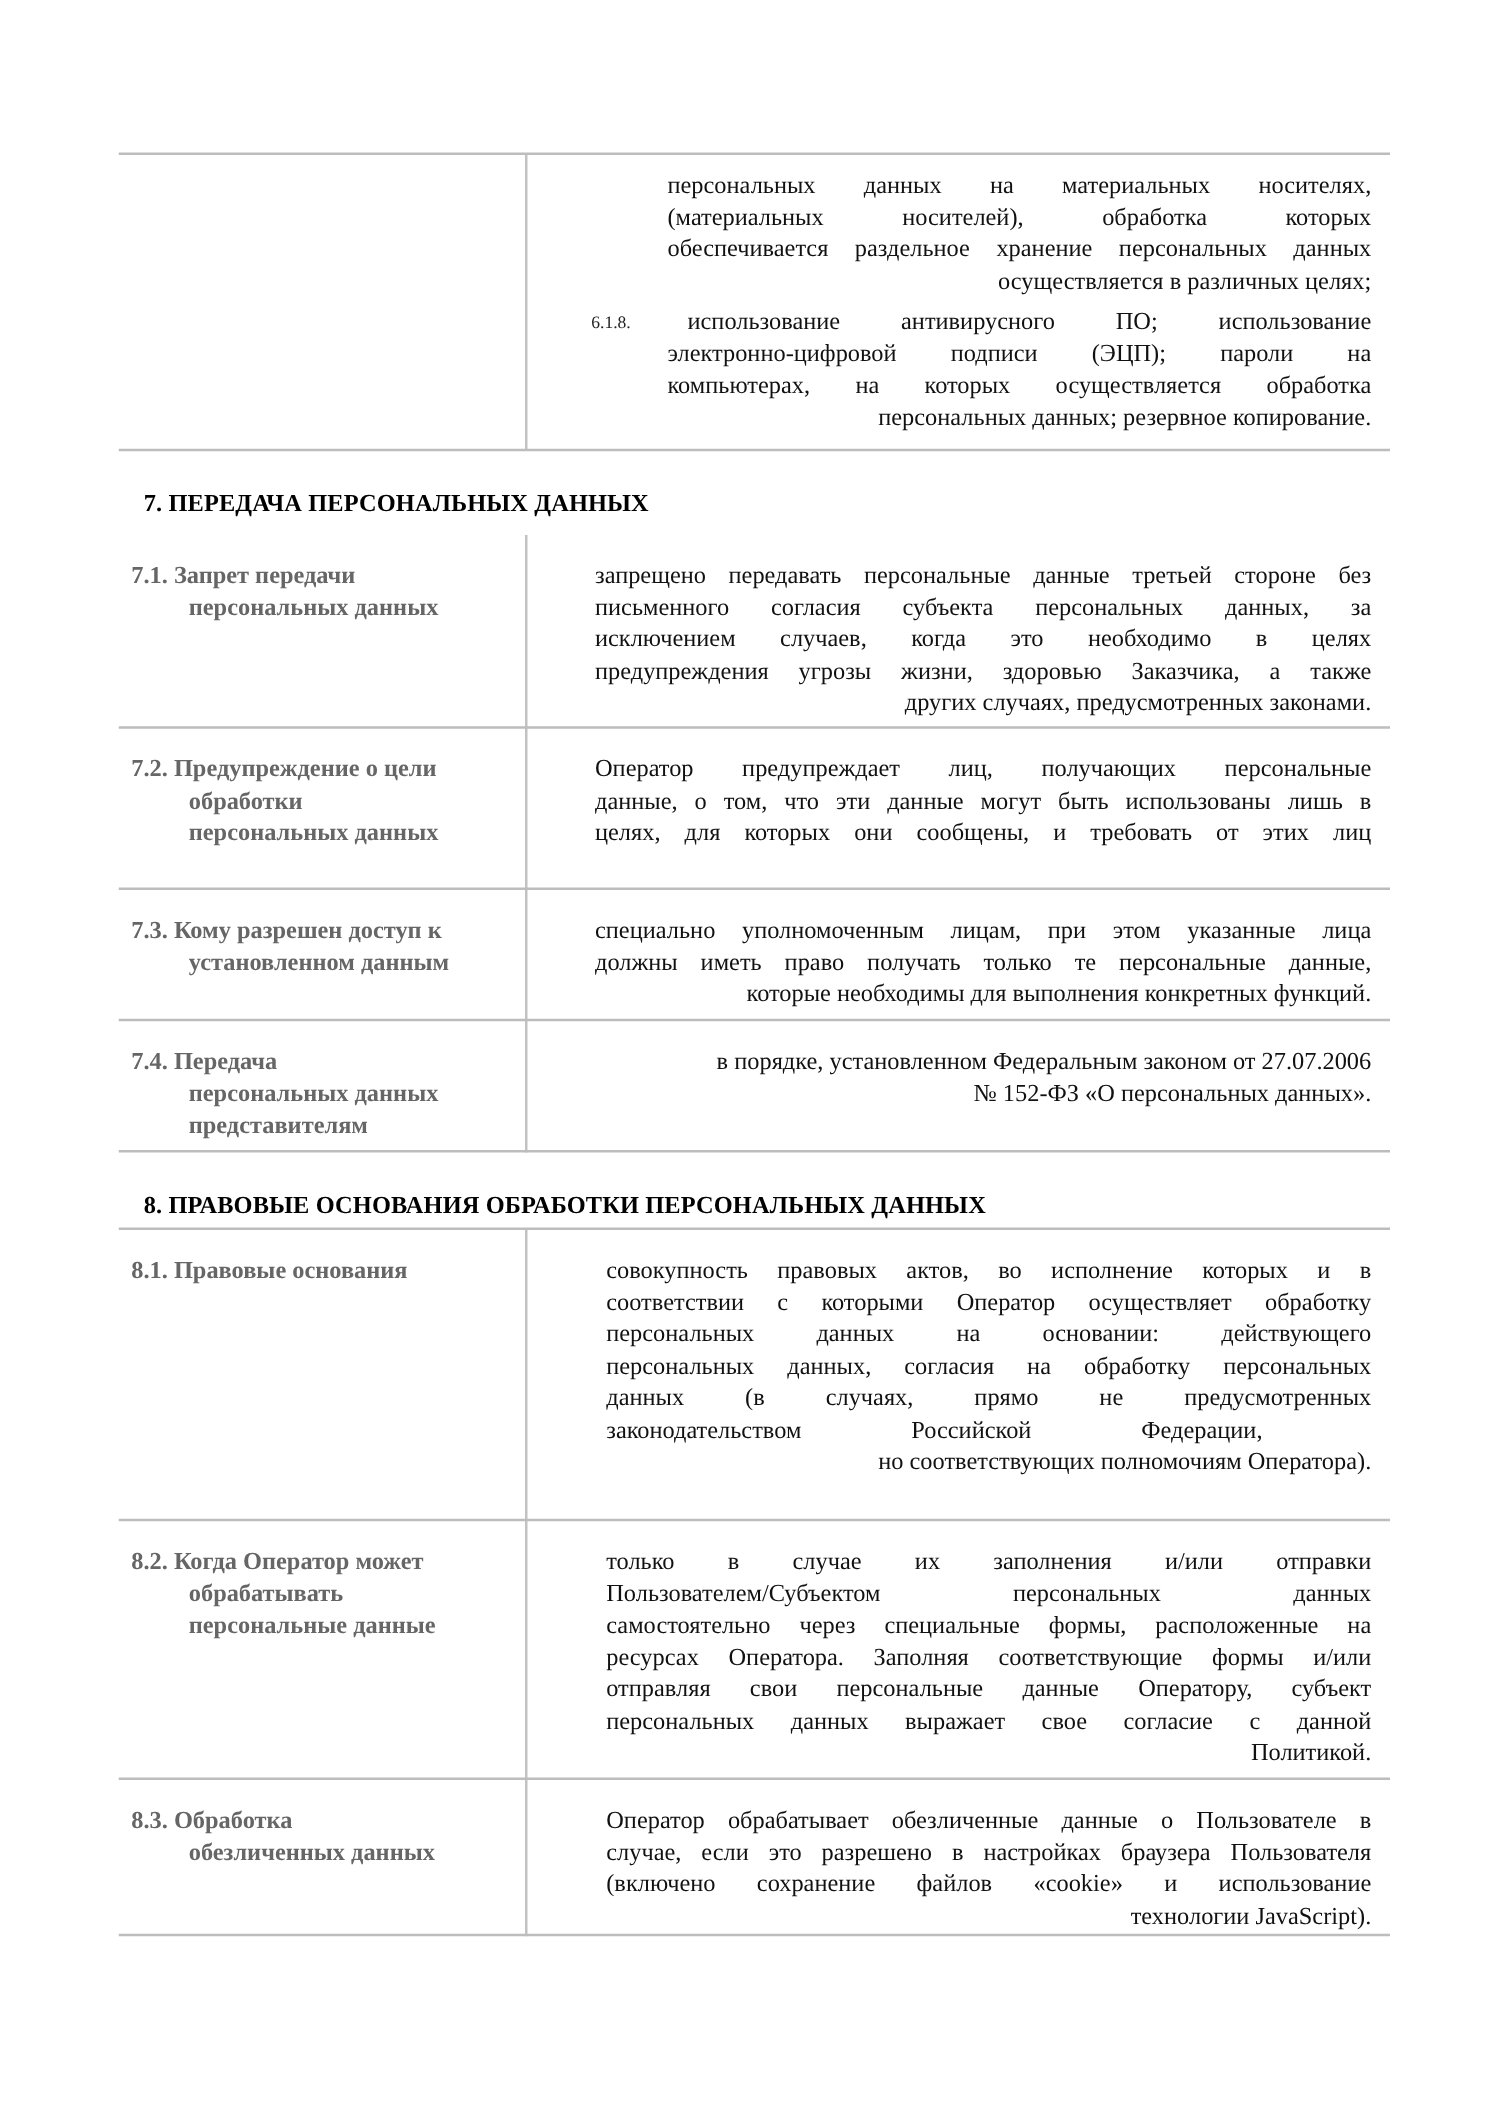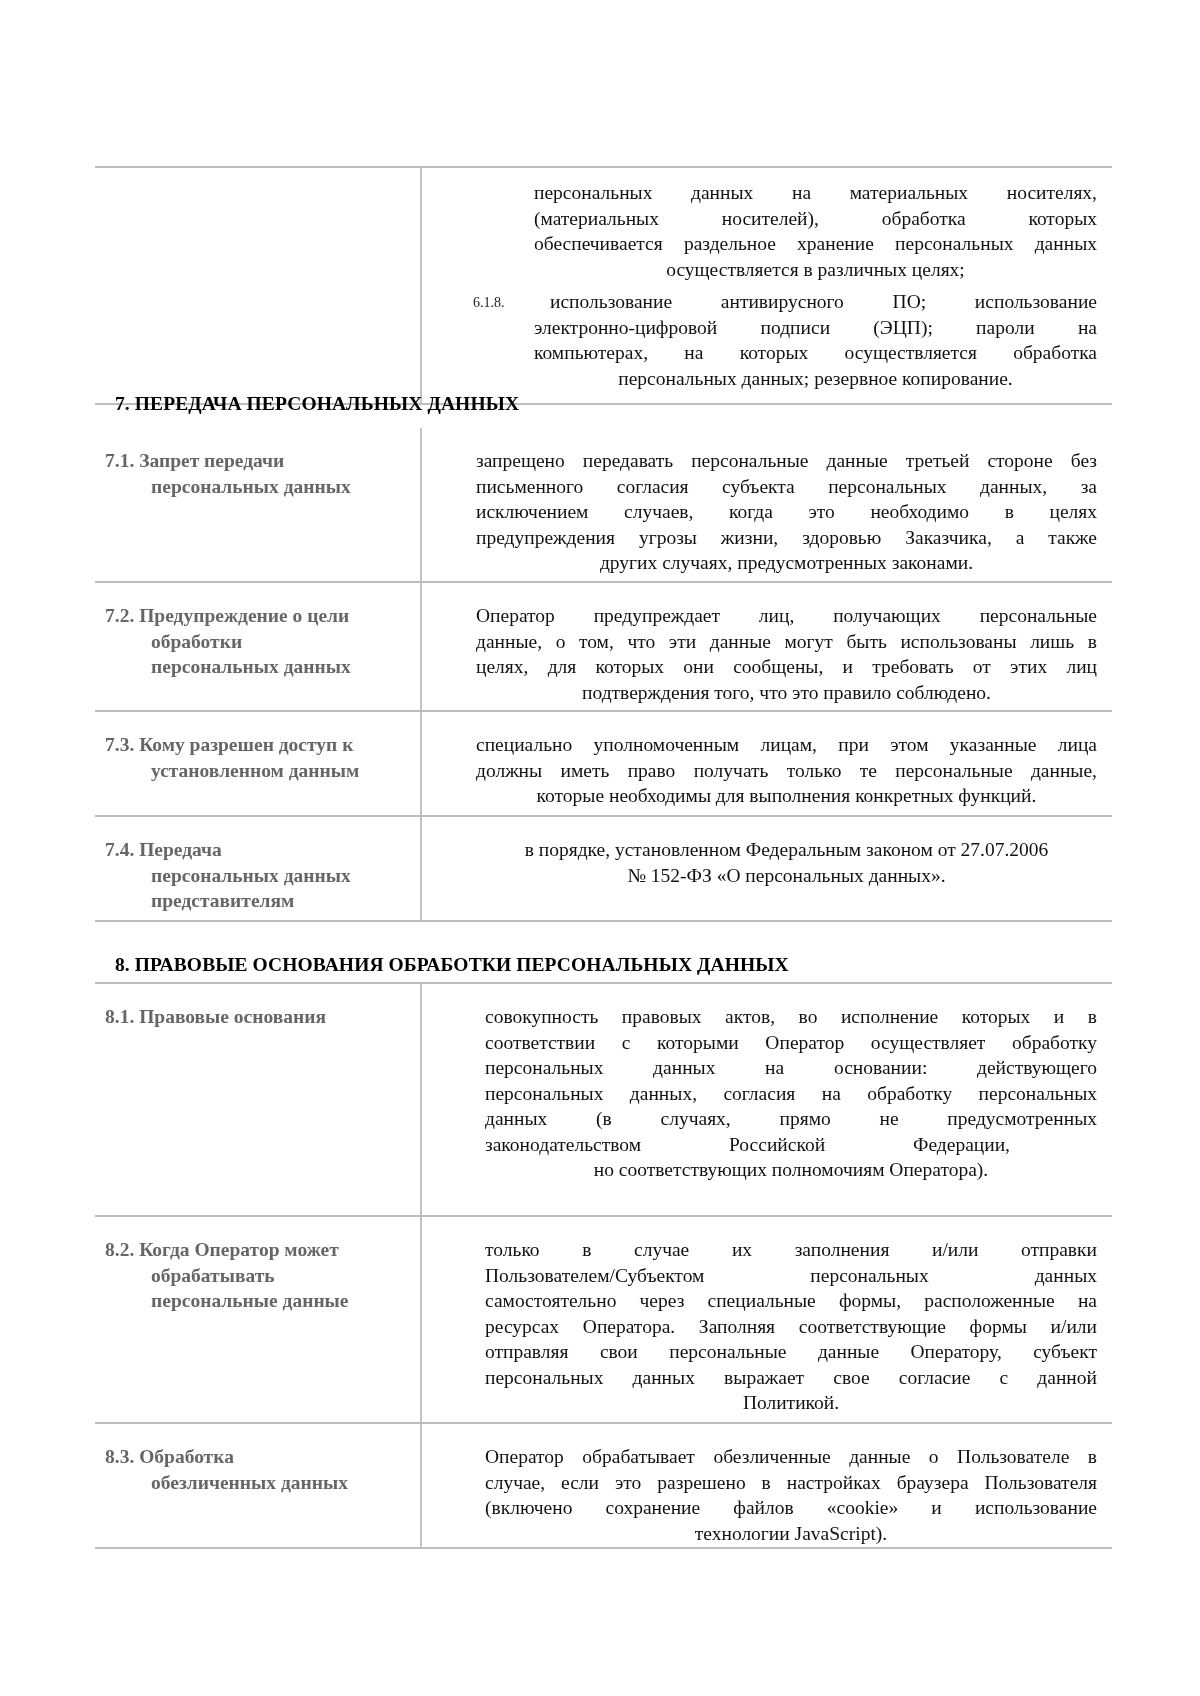--- a/index.html
+++ b/index.html
@@ -12,28 +12,28 @@
     .row { position:absolute; left:0; width:100%; }
     .lbl { position:absolute; left:10px; width:310px; font-weight:bold; color:#666666;
            font-size:19.5px; line-height:25.5px; }
     .lbl .rest { display:block; padding-left:46px; }
     .lbl .first { display:block; }
     .txt { position:absolute; font-size:19.5px; line-height:25.5px; text-align:justify;
            color:#111; }
     .heading { position:absolute; left:115px; font-weight:bold; font-size:19.5px; color:#000; letter-spacing:0.1px; }
     .item-num { position:absolute; font-size:14px; color:#222; }
     .just-line { display:block; text-align:justify; text-align-last:justify; }
-    .last-line { display:block; text-align:center; }
+    .last-line { display:block; text-align:right; }
   </style>
 </head>
 <body>
 
 <div class="page">
 
-  <div class="tbl" style="top:122px;height:240px;margin-top:44px;">
+  <div class="tbl" style="top:122px;height:240px;">
     <div class="hline" style="top:0;"></div>
     <div class="vline" style="top:2px;height:236px;"></div>
     <div class="txt" style="left:439px;width:563px;top:14px;">
       <span class="just-line">персональных данных на материальных носителях,</span>
       <span class="just-line">(материальных носителей), обработка которых</span>
       <span class="just-line">обеспечивается раздельное хранение персональных данных</span>
       <span class="last-line">осуществляется в различных целях;</span>
     </div>
     <span class="item-num" style="left:378px;top:129px;">6.1.8.</span>
     <div class="txt" style="left:439px;width:563px;top:123px;">
@@ -68,21 +68,20 @@
     <div class="row" style="top:155px;height:128px;">
       <div class="lbl" style="top:20px;">
         <span class="first">7.2. Предупреждение о цели</span>
         <span class="rest">обработки</span>
         <span class="rest">персональных данных</span>
       </div>
       <div class="txt" style="left:381px;width:621px;top:20px;">
         <span class="just-line">Оператор предупреждает лиц, получающих персональные</span>
         <span class="just-line">данные, о том, что эти данные могут быть использованы лишь в</span>
         <span class="just-line">целях, для которых они сообщены, и требовать от этих лиц</span>
-        <span class="last-line">подтверждения того, что это правило соблюдено.</span>
       </div>
     </div>
     <div class="hline" style="top:282px;"></div>
 
     <div class="row" style="top:284px;height:103px;">
       <div class="lbl" style="top:20px;">
         <span class="first">7.3. Кому разрешен доступ к</span>
         <span class="rest">установленном данным</span>
       </div>
       <div class="txt" style="left:381px;width:621px;top:20px;">

